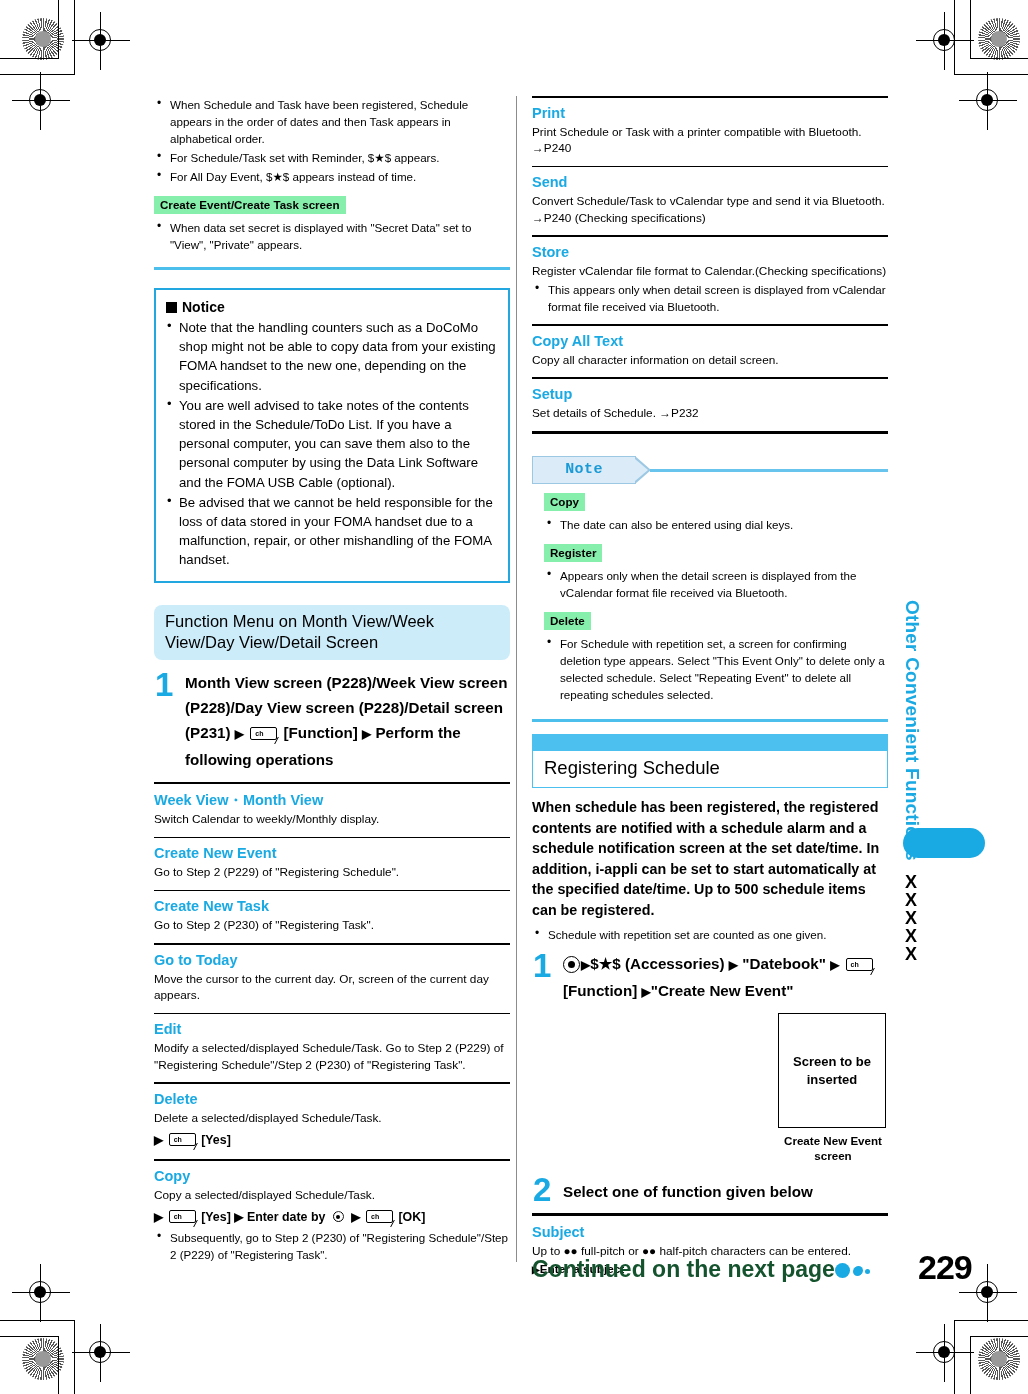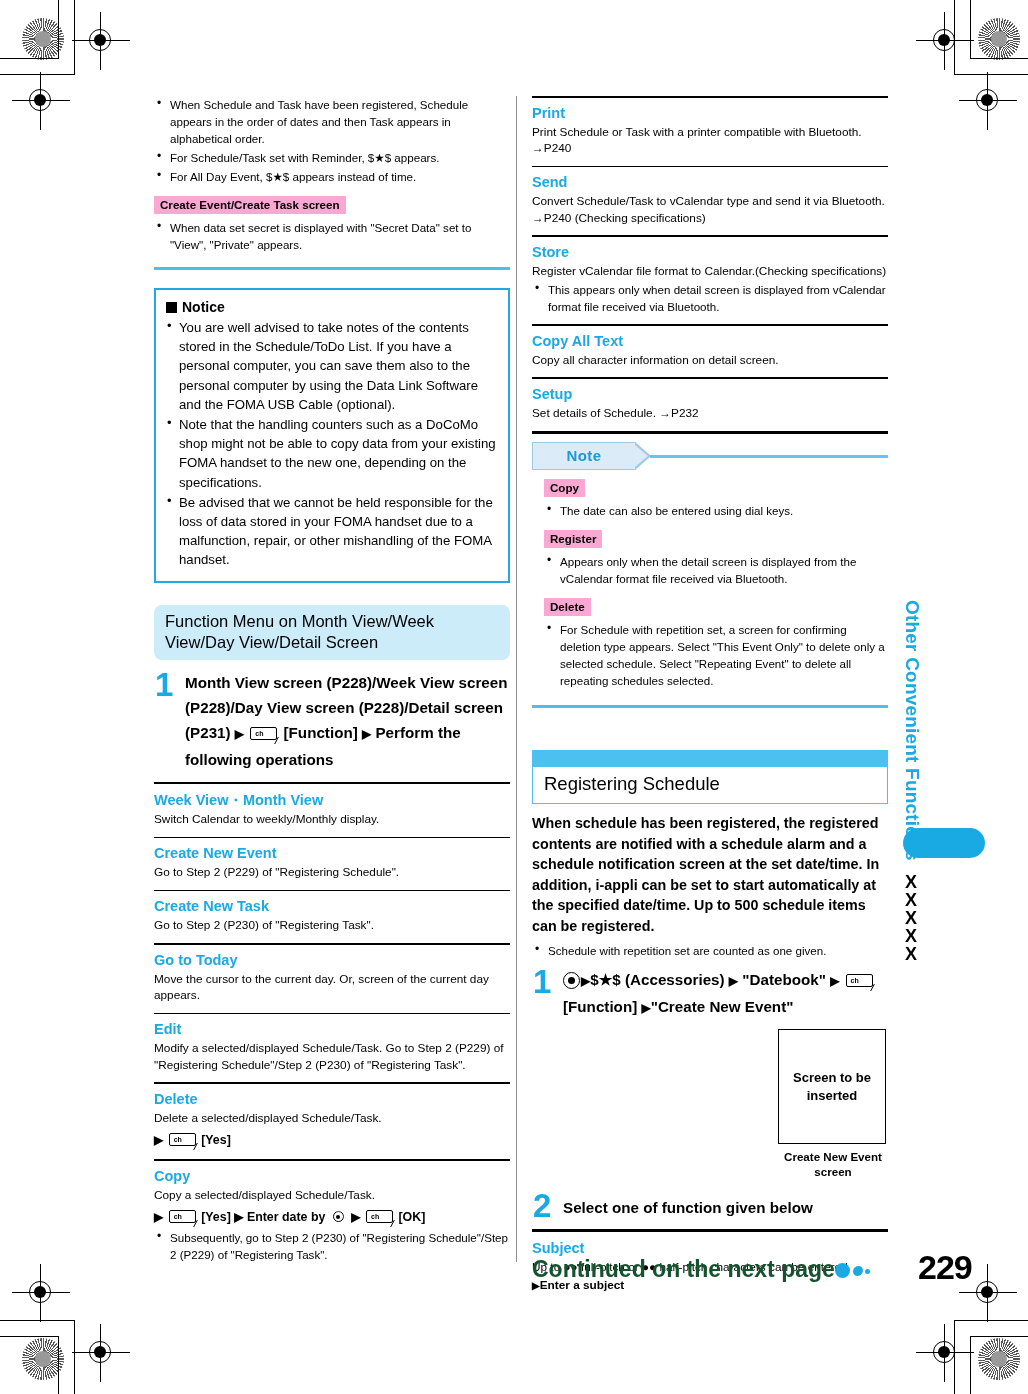--- a/index.html
+++ b/index.html
@@ -105,21 +105,21 @@
     margin-bottom: 2px;
   }
   .bullet-list li::before {
     content: "\2022";
     position: absolute;
     left: 3px; top: -1px;
     font-size: 12px;
   }
   .sub-head-gray {
     display: inline-block;
-    background: #f9a8d4;
+    background: #86efac;
     font-weight: bold;
     font-size: 11.6px;
     line-height: 15px;
     padding: 1px 6px 2px 6px;
     margin: 9px 0 5px 0;
   }
   .cyan-rule {
     height: 3px;
     background: #4cbfec;
     margin: 14px 0 0 0;
@@ -293,21 +293,22 @@
     width: 7px; height: 7px;
     background: #000;
     border-radius: 50%;
   }
   .arrow { font-size: 12px; }
 
   
   .note-banner {
     position: relative;
     height: 28px;
-    margin-top: 8px;
+    margin-top: 22px;
+    font-family: Liberation Mono, monospace;
   }
   .note-tag {
     position: absolute;
     left: 0; top: 0;
     height: 28px;
     width: 104px;
     background: #dbecf8;
     border: 1.6px solid #9cc8e4;
     box-sizing: border-box;
     color: #1b9ad6;
@@ -336,21 +337,21 @@
   }
   .note-line {
     position: absolute;
     left: 118px; right: 0; top: 12.5px;
     height: 3px;
     background: #68c4ec;
   }
 
   
   .rs-header {
-    margin-top: 42px;
+    margin-top: 12px;
   }
   .rs-bar {
     height: 17px;
     background: #4cc0ef;
   }
   .rs-box {
     border: 1.6px solid #4cc0ef;
     border-top: none;
     background: #fff;
     font-size: 18.5px;
@@ -544,22 +545,22 @@
     </ul>
 
     <div class="cyan-rule"></div>
 
     
     <div class="notice-box">
       <div class="notice-title">
         <span class="sq"></span><span>Notice</span>
       </div>
       <ul class="notice-items">
+        <li>Note that the handling counters such as a DoCoMo shop might not be able to copy data from your existing FOMA handset to the new one, depending on the specifications.</li>
         <li>You are well advised to take notes of the contents stored in the Schedule/ToDo List. If you have a personal computer, you can save them also to the personal computer by using the Data Link Software and the FOMA USB Cable (optional).</li>
-        <li>Note that the handling counters such as a DoCoMo shop might not be able to copy data from your existing FOMA handset to the new one, depending on the specifications.</li>
         <li>Be advised that we cannot be held responsible for the loss of data stored in your FOMA handset due to a malfunction, repair, or other mishandling of the FOMA handset.</li>
       </ul>
     </div>
 
     
     <div class="fn-title">Function Menu on Month View/Week View/Day View/Detail Screen</div>
 
     
     <div class="step">
       <div class="step-num">1</div>

